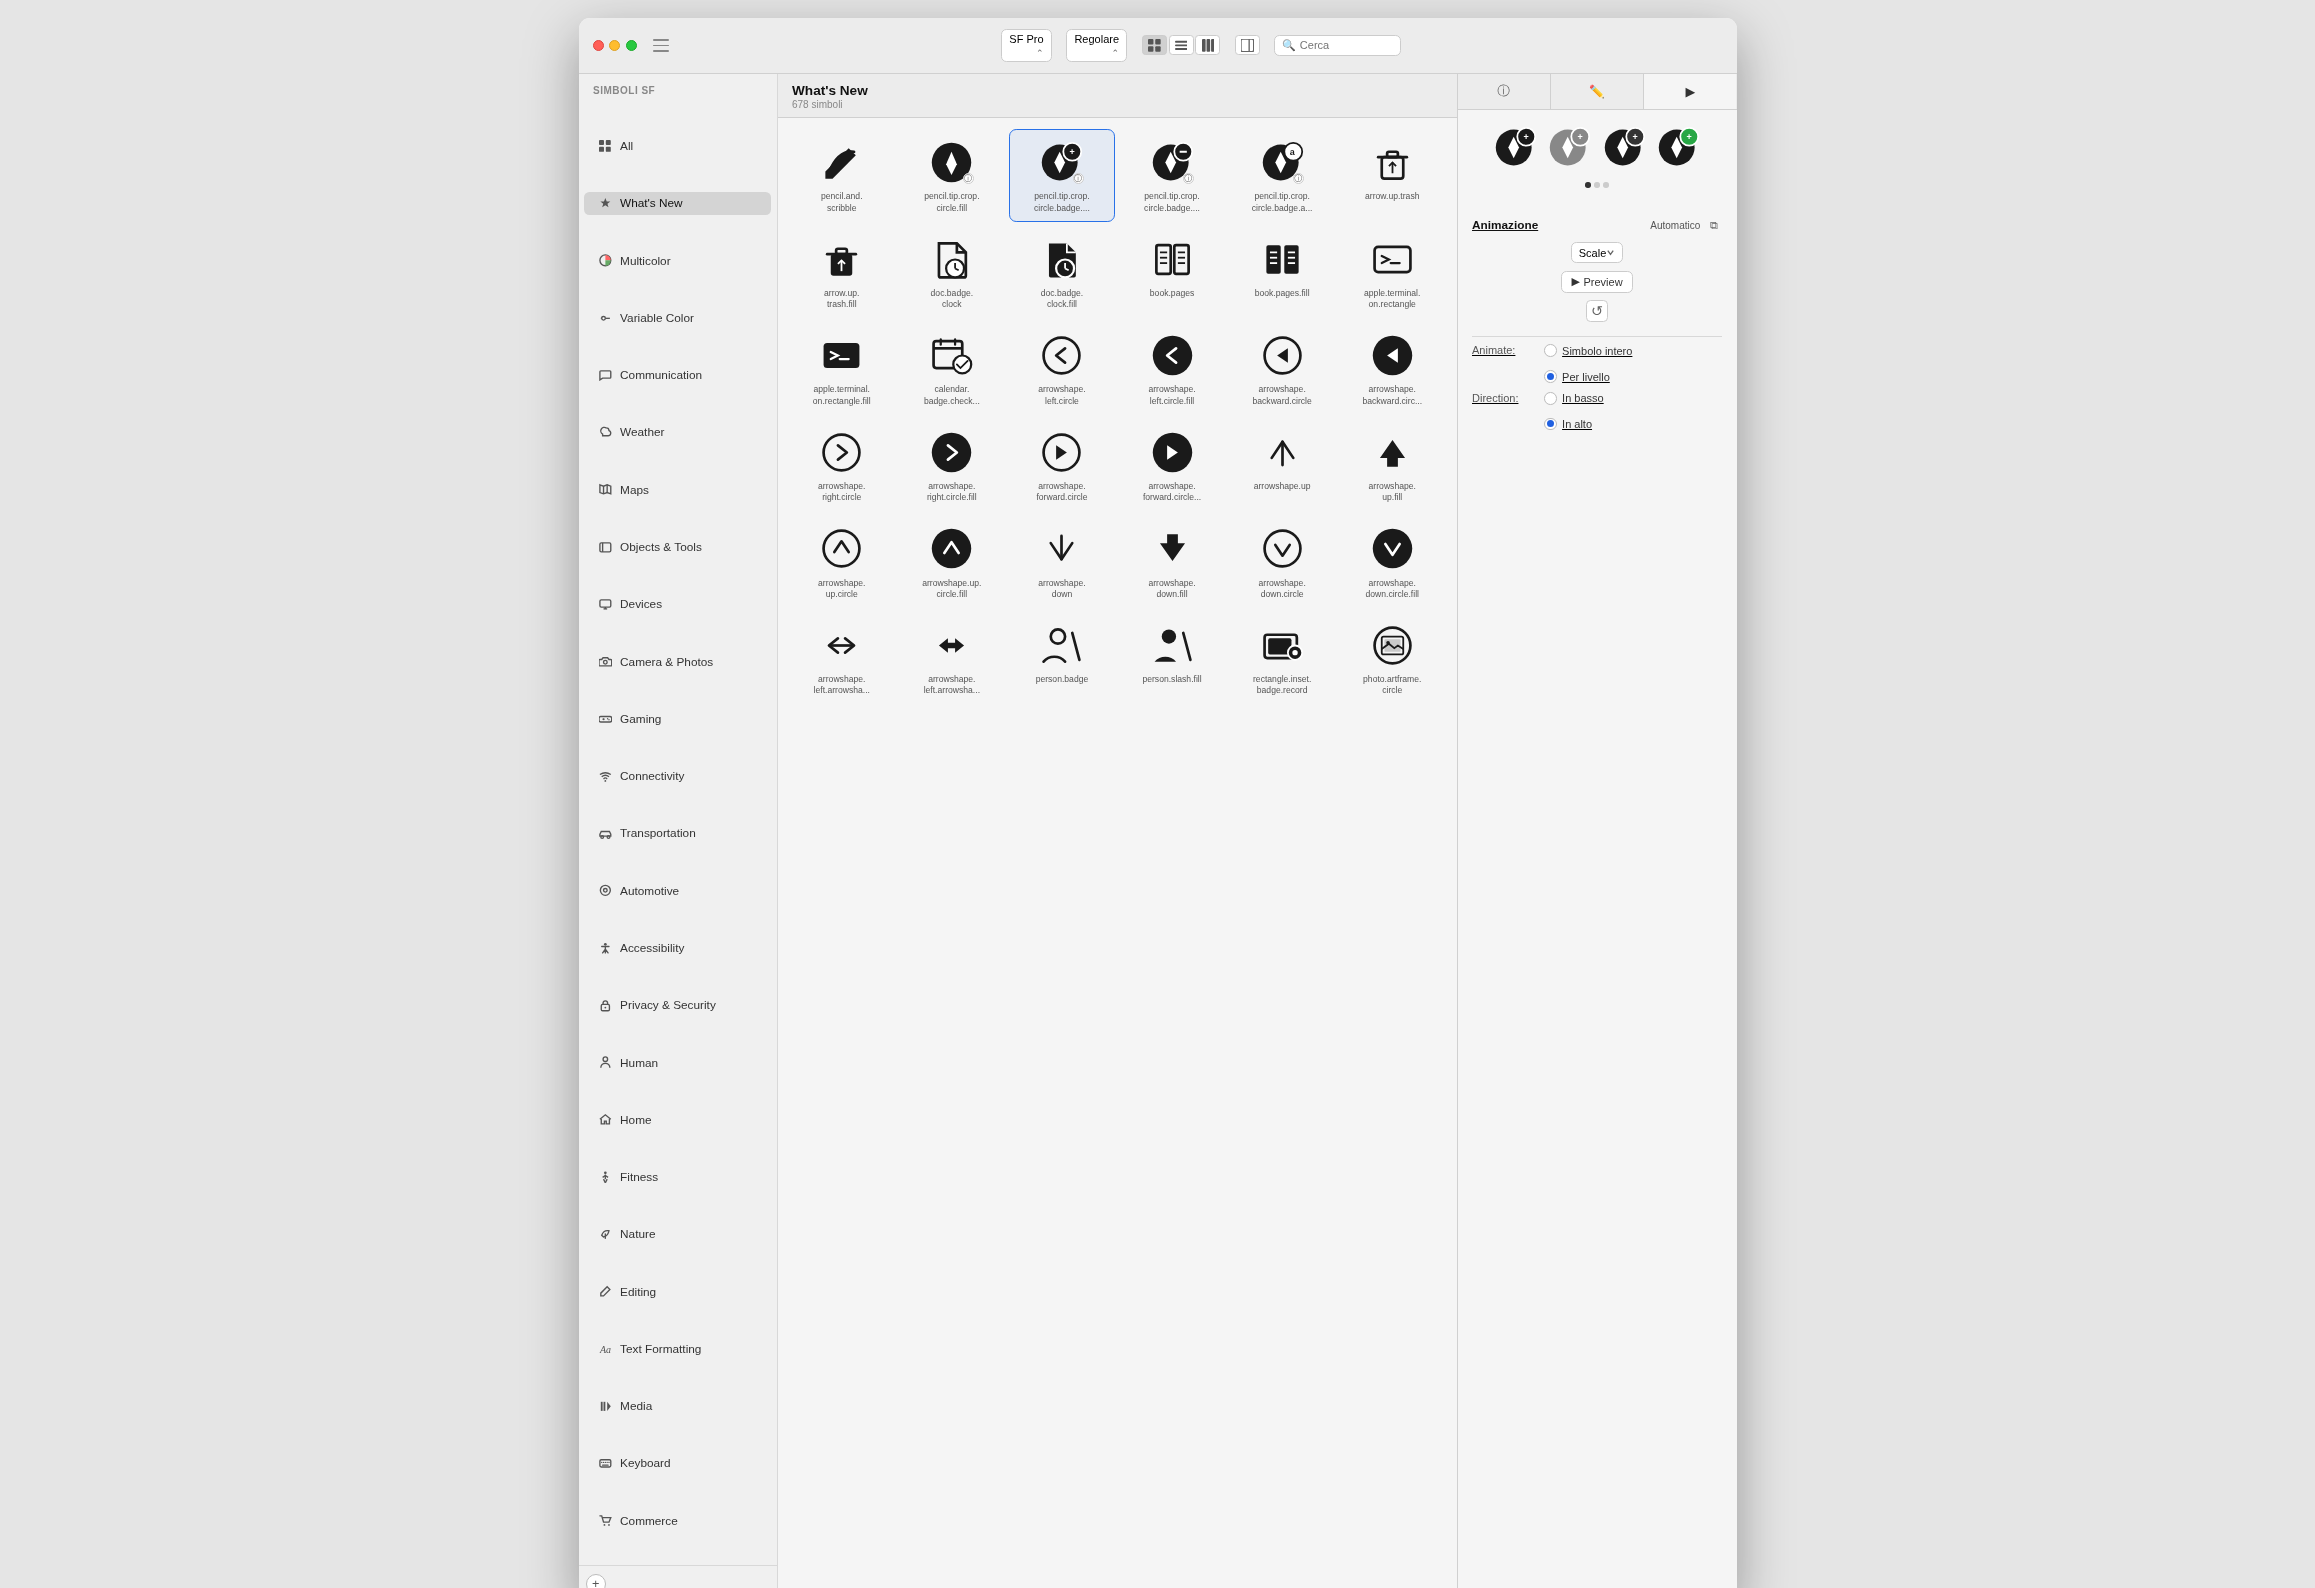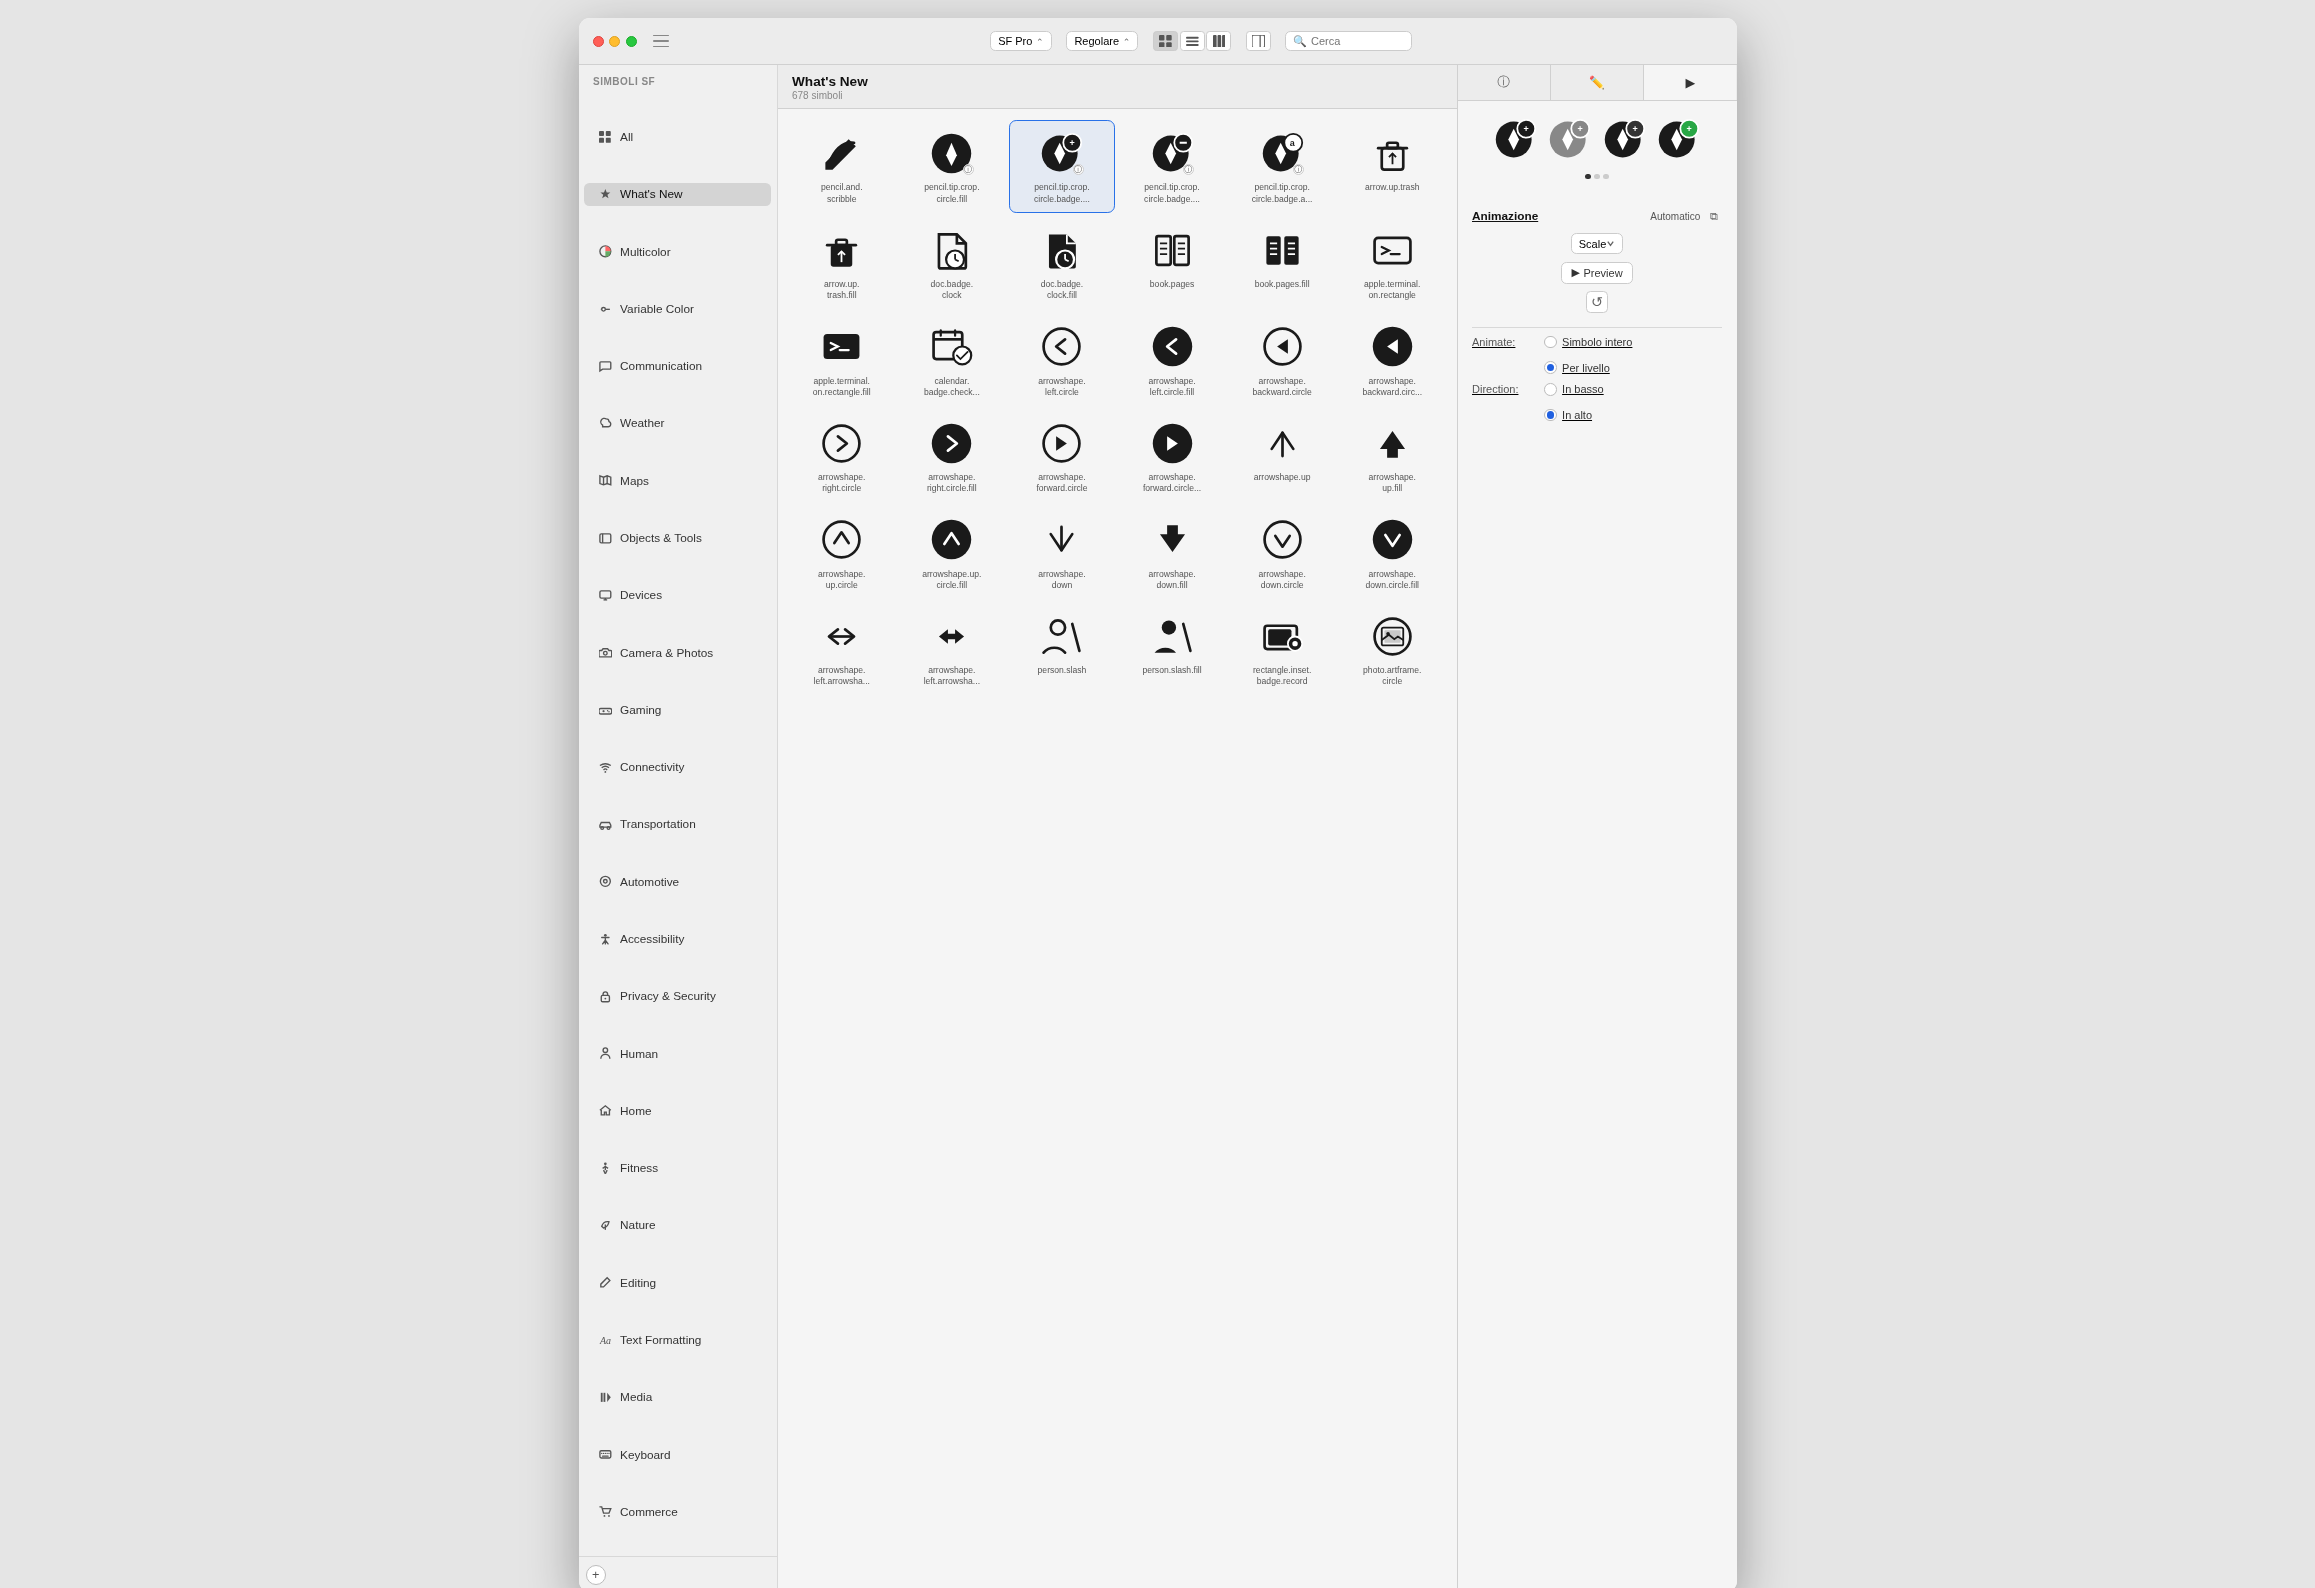--- a/index.html
+++ b/index.html
@@ -68,20 +68,21 @@
     .font-selector {
       display: flex;
       align-items: flex-end;
       gap: 3.6px;
       background: white;
       border: 0.9px solid #ccc;
       border-radius: 5.4px;
       padding: 2.7px 7.2px;
       font-size: 11px;
       cursor: pointer;
+      flex-direction: column;
     }
     .font-selector .chevron { color: #666; font-size: 9px; }
     .view-buttons {
       display: flex;
       gap: 1.8px;
     }
     .view-btn {
       width: 25px;
       height: 20px;
       border: 0.9px solid #ccc;
@@ -1154,21 +1155,21 @@
         </div>
 
         <div class="icon-cell">
           <div class="icon-wrapper">
             <svg width="43" height="43" viewBox="0 0 48 48">
               <circle cx="20" cy="14" r="8" fill="none" stroke="#1a1a1a" stroke-width="3"></circle>
               <path d="M4 42 a16 16 0 0 1 24 0" fill="none" stroke="#1a1a1a" stroke-width="3" stroke-linecap="round"></path>
               <line x1="36" y1="10" x2="44" y2="40" stroke="#1a1a1a" stroke-width="3" stroke-linecap="round"></line>
             </svg>
           </div>
-          <div class="icon-label">person.slash</div>
+          <div class="icon-label">person.badge</div>
         </div>
 
         <div class="icon-cell">
           <div class="icon-wrapper">
             <svg width="43" height="43" viewBox="0 0 48 48">
               <circle cx="20" cy="14" r="8" fill="#1a1a1a"></circle>
               <path d="M4 42 a16 16 0 0 1 24 0" fill="#1a1a1a"></path>
               <line x1="36" y1="10" x2="44" y2="40" stroke="#1a1a1a" stroke-width="3" stroke-linecap="round"></line>
             </svg>
           </div>

